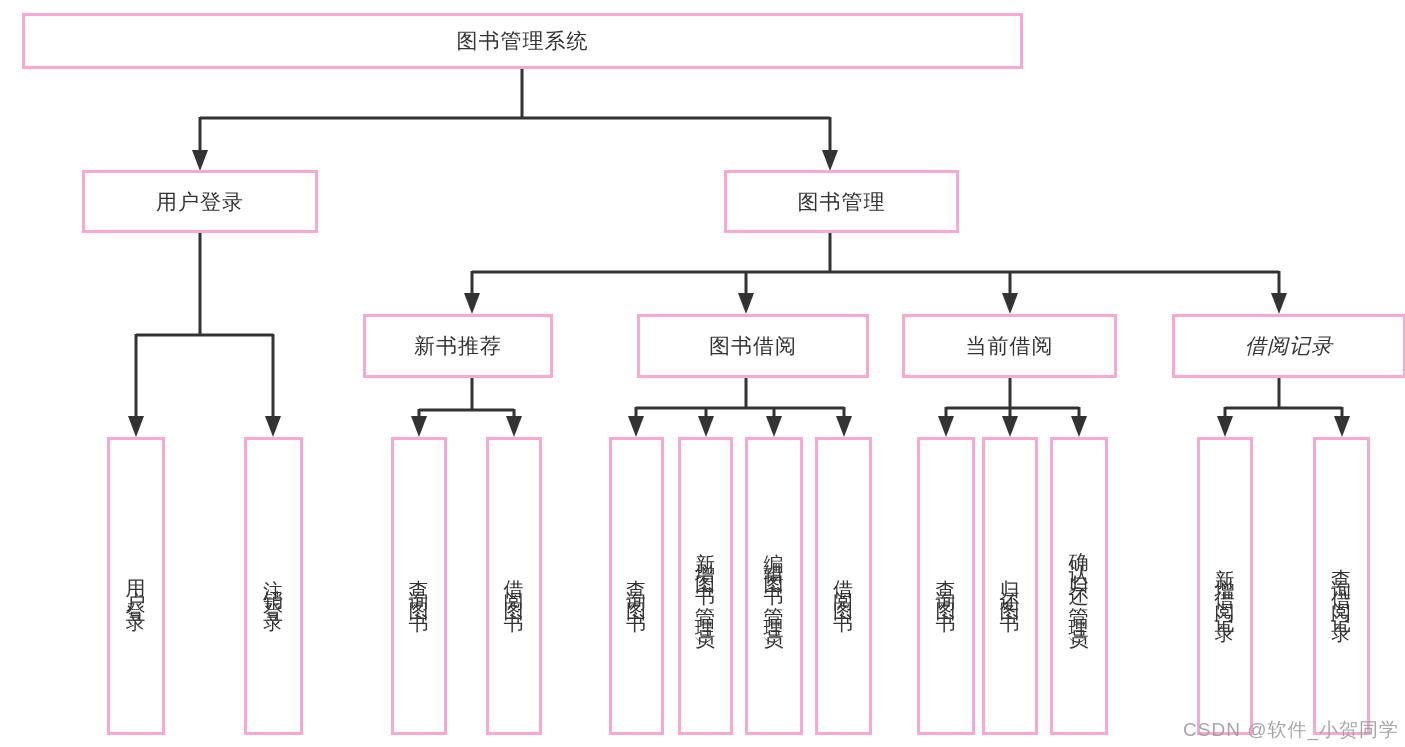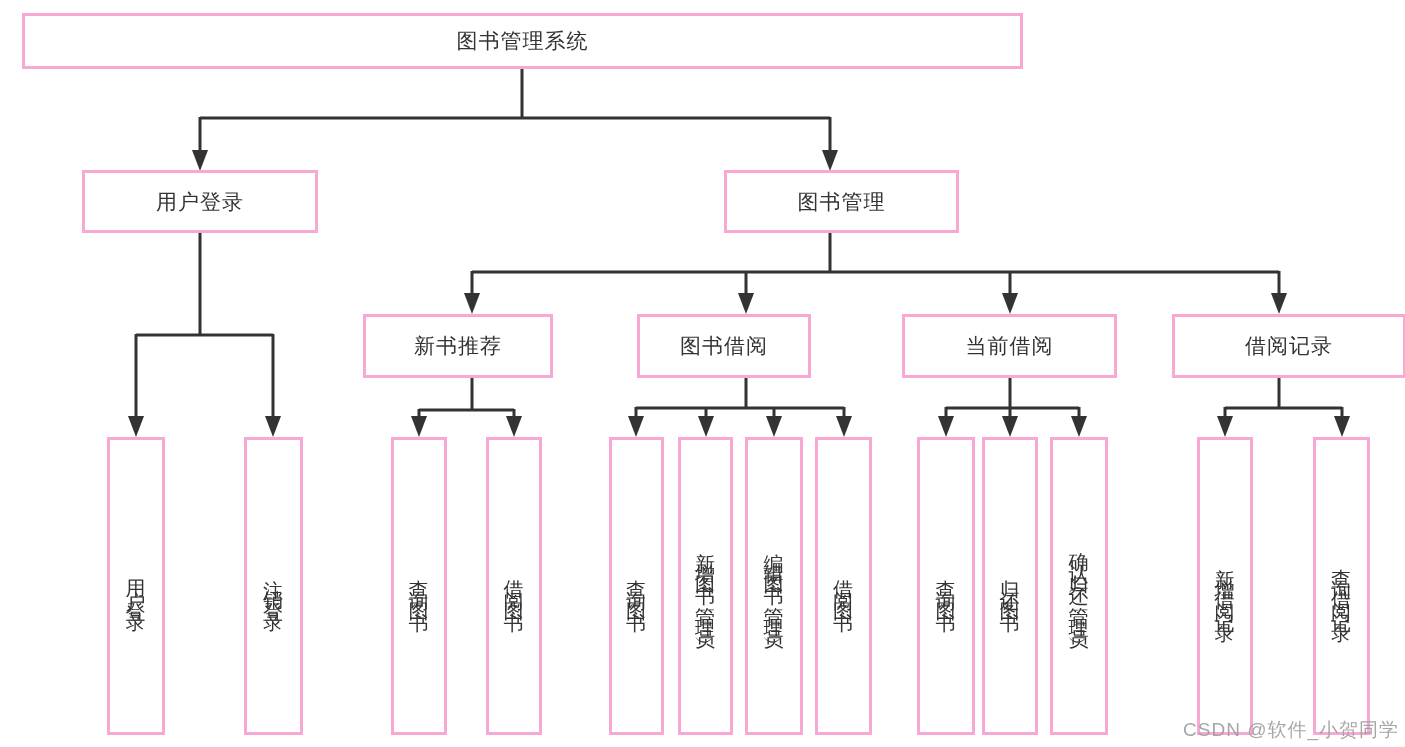--- a/index.html
+++ b/index.html
@@ -124,27 +124,27 @@
   <div class="node h" style="left:82px; top:170px; width:236px; height:63px;">
     <span>用户登录</span>
   </div>
   <div class="node h" style="left:712px; top:170px; width:235px; height:63px;margin-left:12px;">
     <span>图书管理</span>
   </div>
 
   <div class="node h" style="left:363px; top:314px; width:190px; height:64px;">
     <span>新书推荐</span>
   </div>
-  <div class="node h" style="left:637px; top:314px; width:174px; height:64px;">
+  <div class="node h" style="left:637px; top:314px; width:232px; height:64px;">
     <span>图书借阅</span>
   </div>
   <div class="node h" style="left:902px; top:314px; width:215px; height:64px;">
     <span>当前借阅</span>
   </div>
-  <div class="node h" style="left:1172px; top:314px; width:234px; height:64px;">
+  <div class="node h" style="left:1172px; top:314px; width:234px; height:64px;font-style:italic;">
     <span>借阅记录</span>
   </div>
 
   <div class="node leaf" style="left:107px; width:58px;">
     <span class="vtext">用户登录</span>
   </div>
   <div class="node leaf" style="left:244px; width:59px;">
     <span class="vtext">注销登录</span>
   </div>
 

